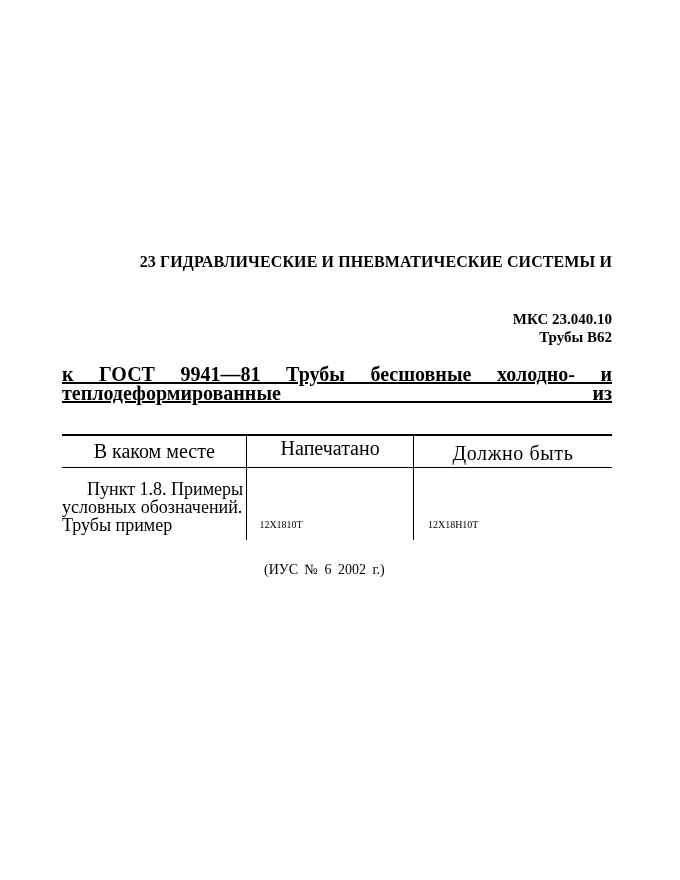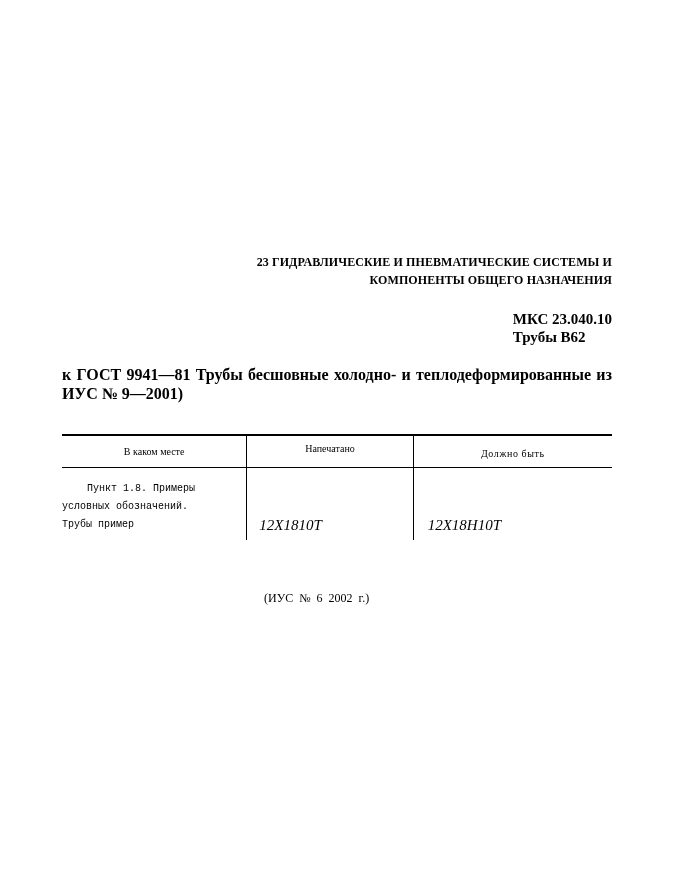--- a/index.html
+++ b/index.html
@@ -15,117 +15,115 @@
       font-family: "Liberation Serif", "DejaVu Serif", serif;
       color: #000;
     }
     .section-heading {
       position: absolute;
       left: 62px;
       width: 550px;
       top: 253px;
       text-align: right;
       font-weight: bold;
-      font-size: 12px;
+      font-size: 16px;
       line-height: 18px;
       letter-spacing: 0.1px;
     }
     .classification {
       position: absolute;
       right: 68px;
       top: 310px;
+      text-align: right;
       font-weight: bold;
       font-size: 15px;
       line-height: 18px;
     }
     .gost-title {
       position: absolute;
       left: 62px;
       width: 550px;
       top: 365px;
       font-weight: bold;
-      font-size: 16px;
+      font-size: 20px;
       line-height: 19px;
       text-align: justify;
       text-align-last: left;
+      text-decoration: underline;
     }
     .gost-title .line { display: block; text-align: justify; text-align-last: justify; }
     .gost-title .line.last { text-align-last: left; }
     .amend-table {
       position: absolute;
       left: 62px;
       top: 434px;
       width: 550px;
       border-collapse: collapse;
       font-size: 14px;
     }
     .amend-table th {
       font-weight: normal;
       height: 31px;
       padding: 0;
       border-top: 2px solid #000;
       border-bottom: 1px solid #000;
       text-align: center;
       vertical-align: middle;
-      font-size: 10px;
+      font-size: 20px;
     }
     .amend-table th + th,
     .amend-table td + td {
       border-left: 1px solid #000;
     }
     .amend-table td {
       padding: 0;
       vertical-align: bottom;
       height: 66px;
     }
     .col-place { width: 185px; }
     .col-printed { width: 166px; }
     .col-should { width: 199px; }
     .th-printed { position: relative; top: -3px; }
     .th-should { position: relative; top: 2px; letter-spacing: 0.6px; text-align: center; }
     .cell-place {
-      font-size: 10px;
+      font-size: 18px;
       line-height: 18px;
       padding-bottom: 6px !important;
-      font-family: Liberation Mono, monospace;
     }
     .cell-place .indent { padding-left: 25px; }
     .cell-value {
-      font-size: 15px;
+      font-size: 10px;
       line-height: 18px;
       padding-left: 12px !important;
       padding-bottom: 6px !important;
-      font-style: italic;
     }
     .cell-value.should { padding-left: 14px !important; margin-left: 44px; }
     .source-note {
       position: absolute;
       left: 264px;
-      top: 589px;
-      font-size: 12px;
+      top: 561px;
+      font-size: 14px;
       line-height: 18px;
       word-spacing: 3px;
     }
   </style>
 </head>
 <body>
 
 <div class="section-heading">
   <div>23 ГИДРАВЛИЧЕСКИЕ И ПНЕВМАТИЧЕСКИЕ СИСТЕМЫ И</div>
-  <div>КОМПОНЕНТЫ ОБЩЕГО НАЗНАЧЕНИЯ</div>
 </div>
 
 <div class="classification">
   <div>МКС 23.040.10</div>
   <div>Трубы В62</div>
 </div>
 
 <div class="gost-title">
   <span class="line">к ГОСТ 9941—81 Трубы бесшовные холодно- и теплодеформированные из</span>
-  <span class="line last">ИУС № 9—2001)</span>
 </div>
 
 <table class="amend-table">
   <thead>
     <tr>
       <th class="col-place">
         <span>В каком месте</span>
       </th>
       <th class="col-printed">
         <span class="th-printed">Напечатано</span>

